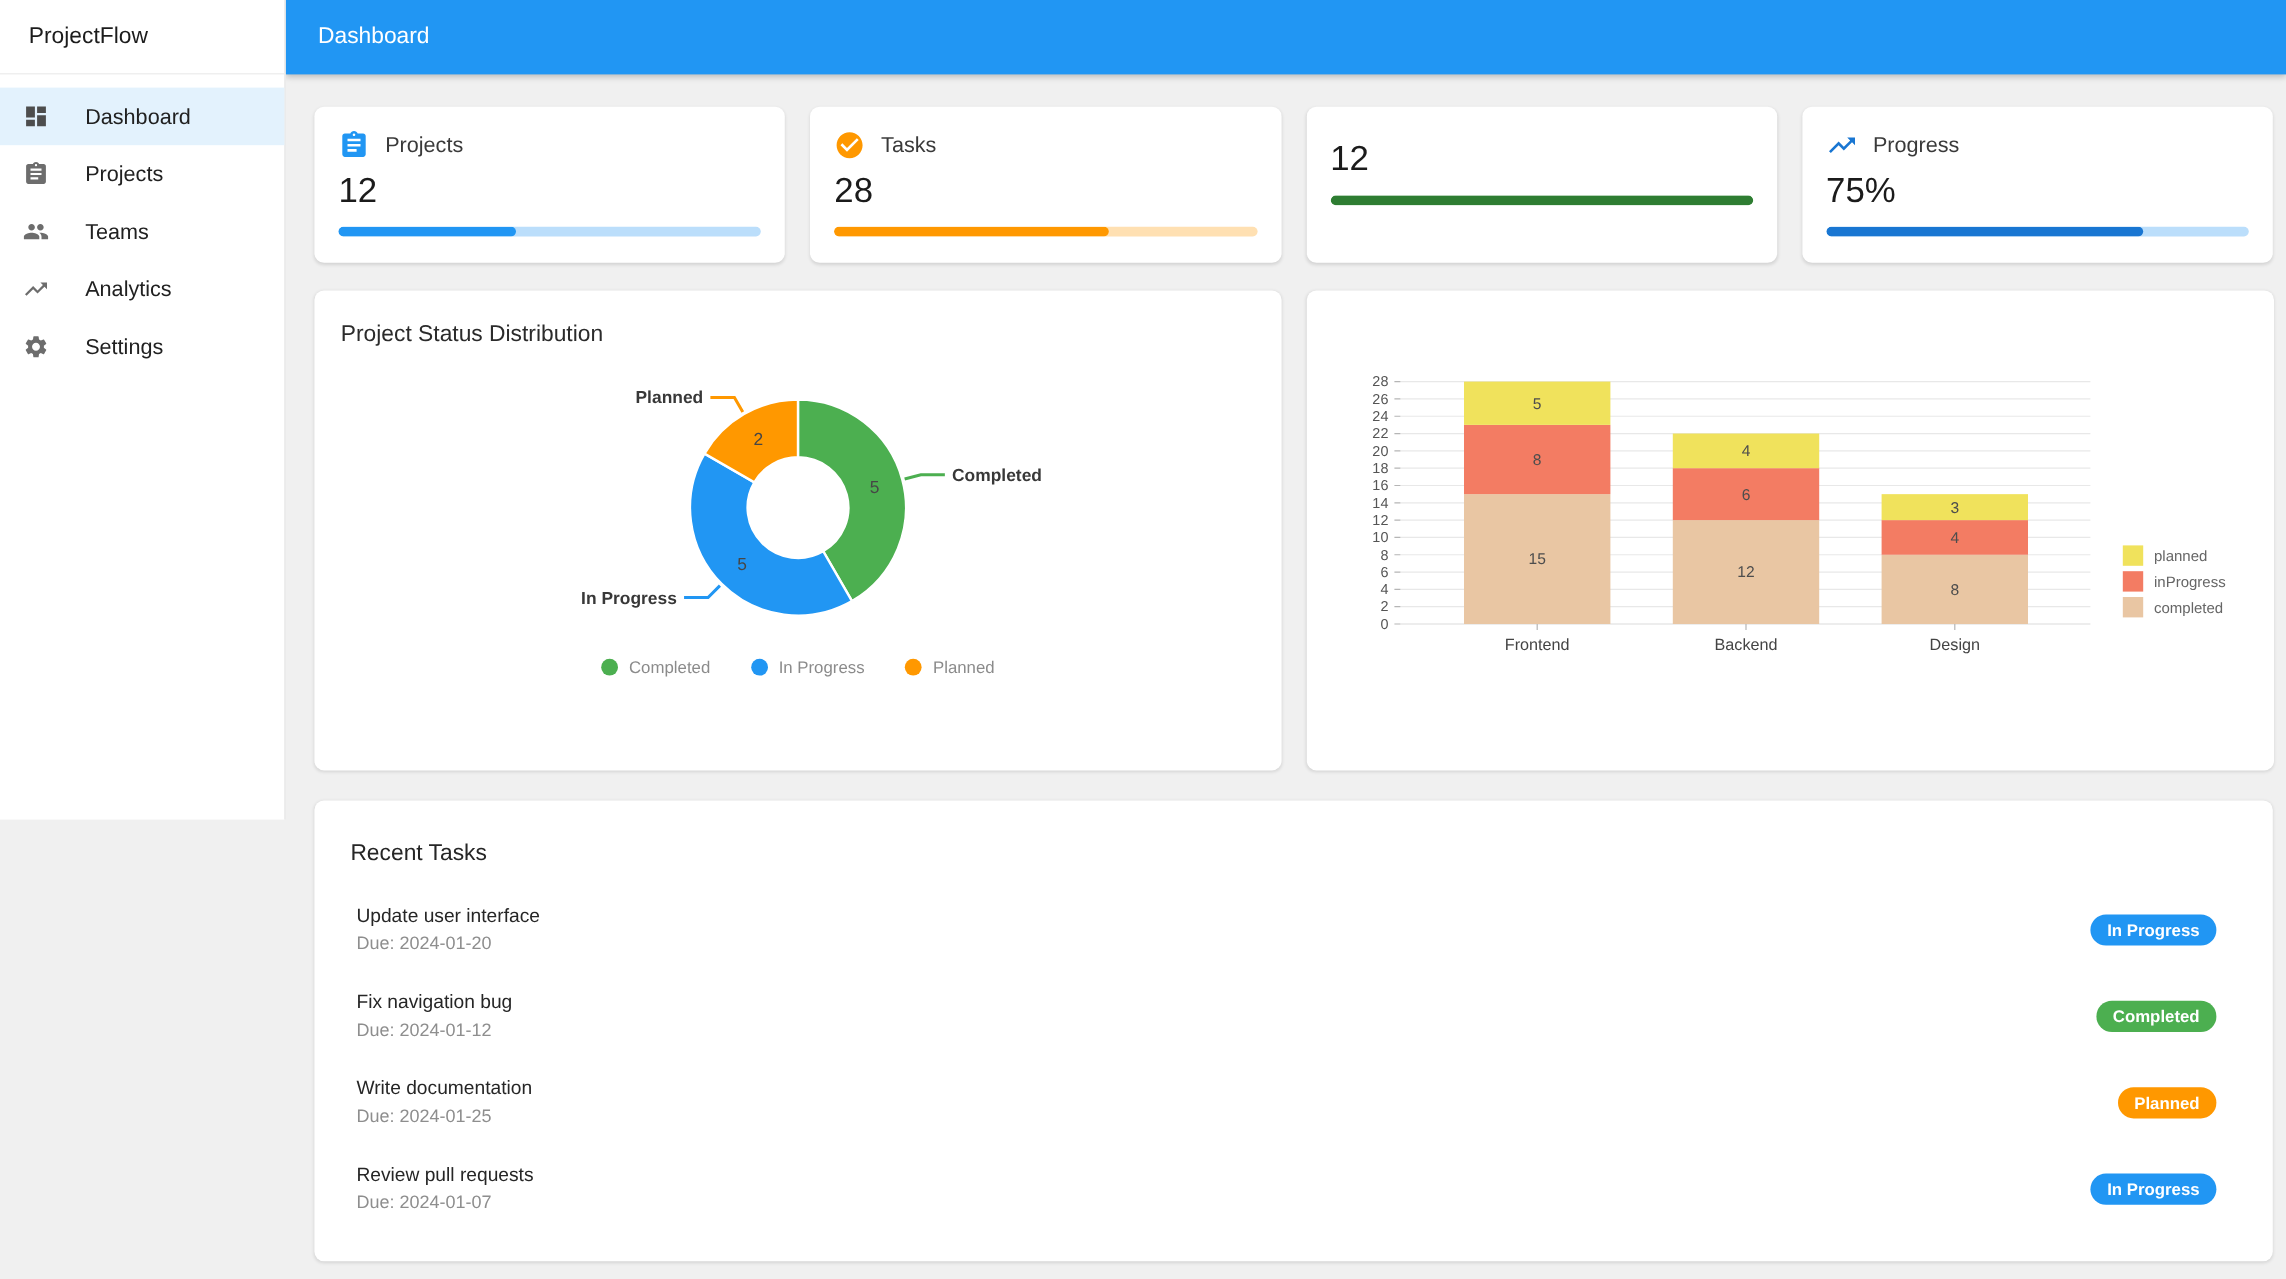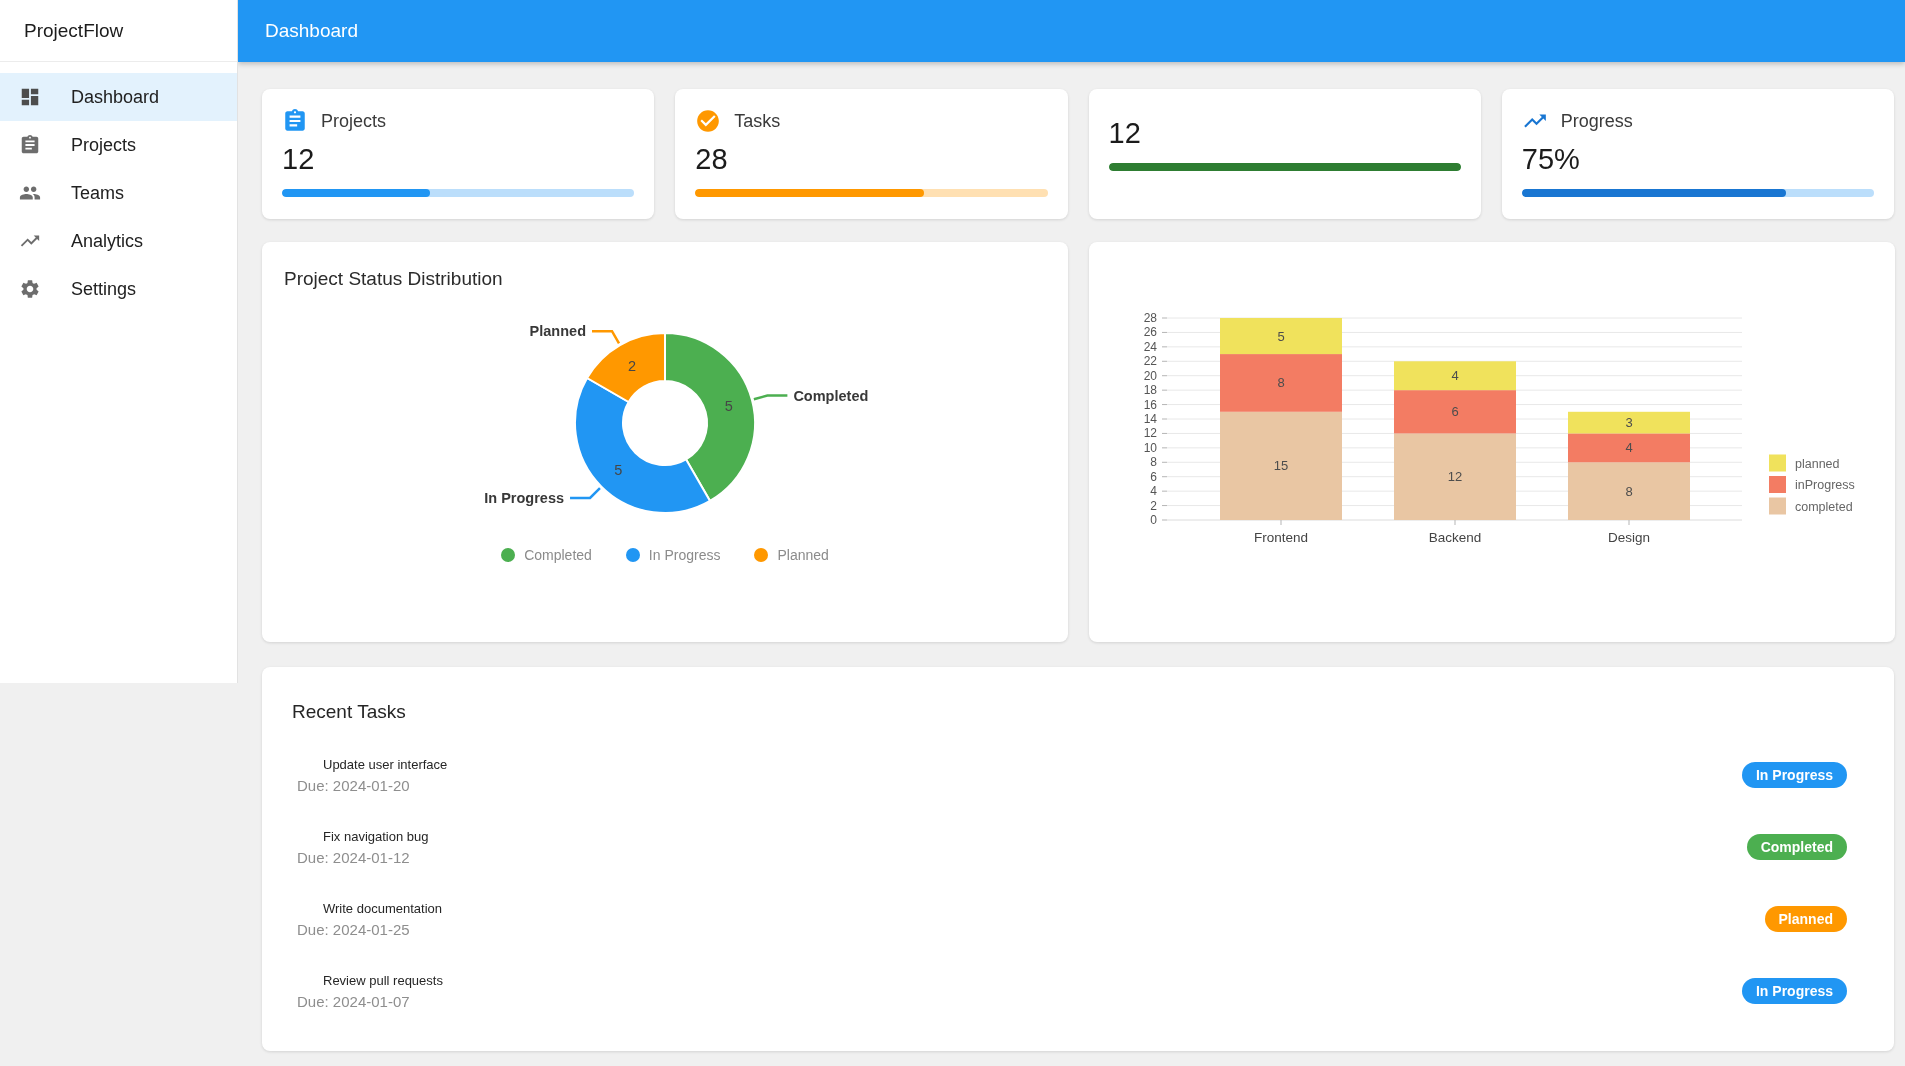--- a/index.html
+++ b/index.html
@@ -48,21 +48,21 @@
   text.cat   { font-family:"Liberation Sans",sans-serif; font-size:13.5px; fill:#444; }
   text.blabel{ font-family:"Liberation Sans",sans-serif; font-size:13px; fill:#4d4d4d; }
   text.bleg  { font-family:"Liberation Sans",sans-serif; font-size:12.5px; fill:#666; }
   text.dval  { font-family:"Liberation Sans",sans-serif; font-size:14.5px; fill:#464646; }
   text.dlbl  { font-family:"Liberation Sans",sans-serif; font-size:14.5px; font-weight:bold; fill:#383838; }
 
   .tasks-card { min-height:373px; padding:34px 30px 24px 30px; margin-bottom:26px; }
   .tasks-title { font-size:19px; color:#262626; }
   .task-list { margin-top:16px; }
   .task-row { display:flex; align-items:center; justify-content:space-between; height:72px; padding:0 17px 0 5px; }
-  .task-info .task-name { font-size:13px; color:#262626;margin-left:26px; }
+  .task-info .task-name { font-size:16px; color:#262626; }
   .task-info .task-due { font-size:15px; color:#8e8e8e; margin-top:5px; }
   .badge { color:#fff; font-size:14px; font-weight:bold; border-radius:14px; padding:6px 14px; line-height:14px; }
 </style>
 </head>
 <body>
 
 <aside class="sidebar">
   <div class="brand">ProjectFlow</div>
   <nav class="nav">
       <div class="nav-item active">

